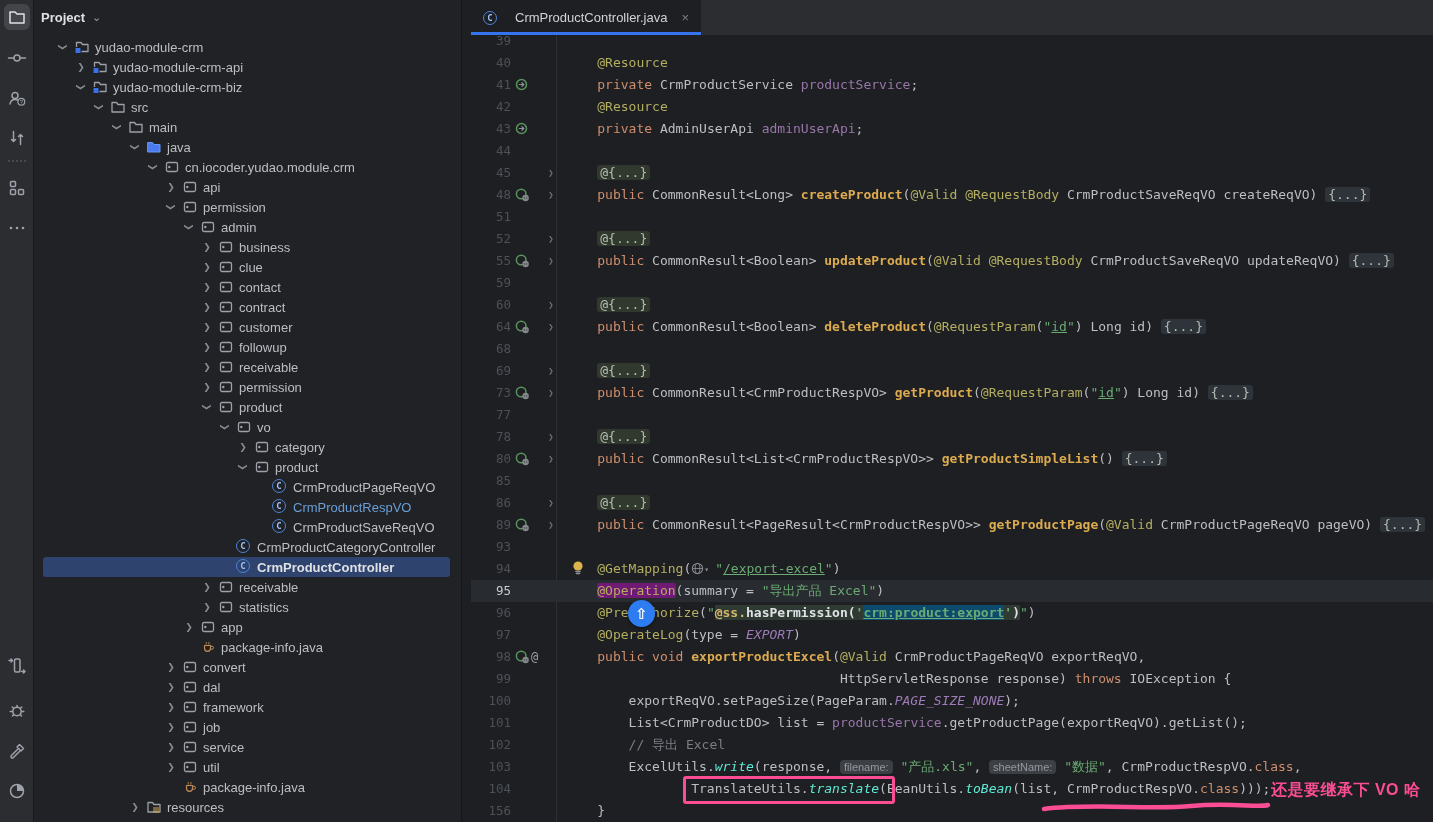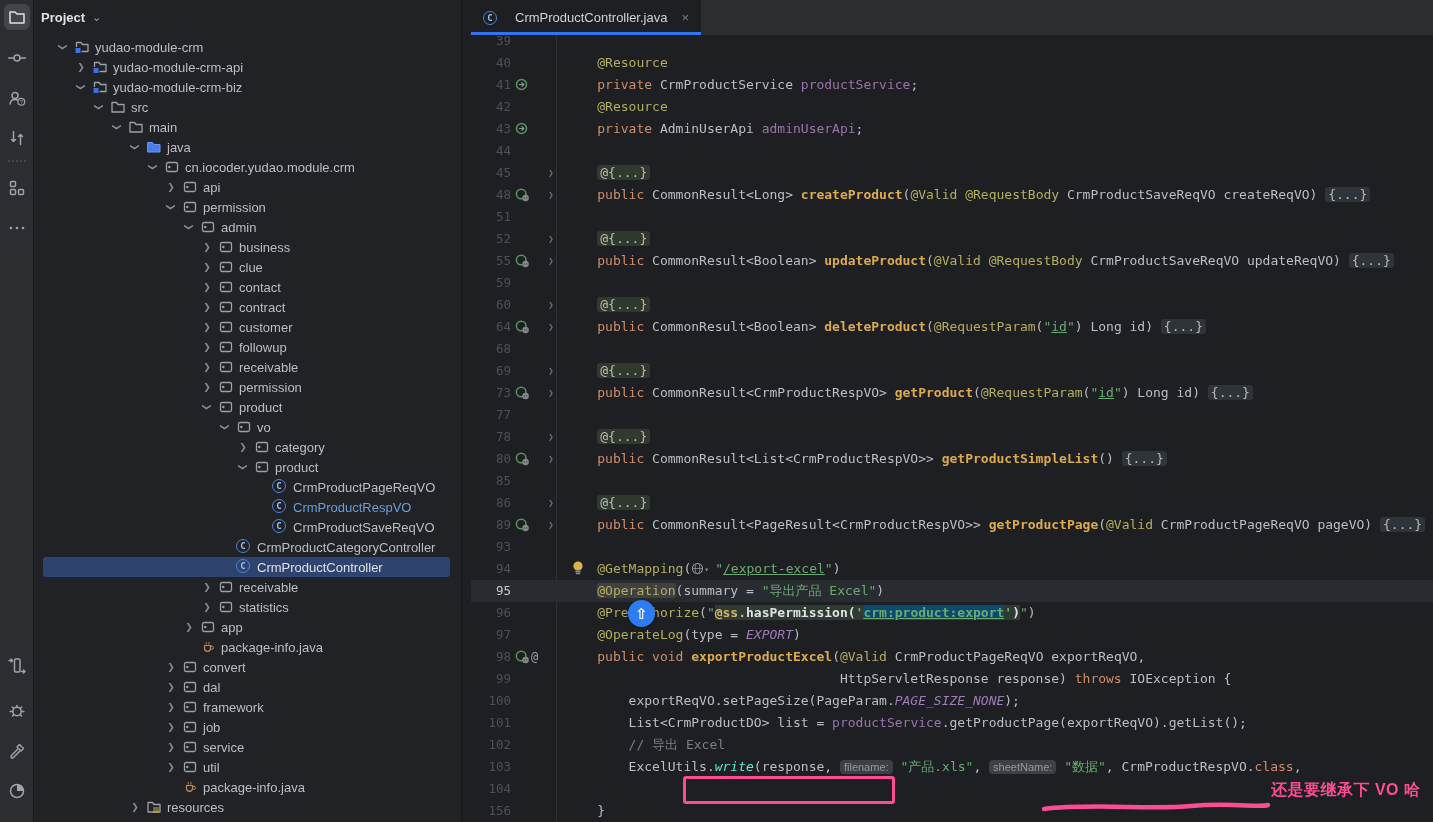--- a/index.html
+++ b/index.html
@@ -60,21 +60,21 @@
   .sg-def { color:#bcbec4; }
   .sg-kw  { color:#cf8e6d; }
   .sg-ann { color:#b3ae60; }
   .sg-fld { color:#9876aa; }
   .sg-str { color:#6aab73; }
   .sg-strU{ color:#6aab73; text-decoration:underline; }
   .sg-cst { color:#9d7cb8; font-style:italic; }
   .sg-cmt { color:#7a7e85; }
   .sg-dec { color:#dcab50; font-weight:700; }
   .sg-sta { color:#5eead4; font-style:italic; }
-  .sg-hl  { color:#b3ae60; background:#404040; border-radius:2px; }
+  .sg-hl  { color:#b3ae60; background:#701a75; border-radius:2px; }
   .sg-injA{ color:#d5b76a; background:#2f3a33; font-weight:700; }
   .sg-inj { color:#dfe1e5; background:#2f3a33; font-weight:700; }
   .sg-injS{ color:#6aab73; background:#2f3a33; font-weight:700; }
   .sg-injU{ color:#6aab73; background:#0c4a6e; font-weight:700; text-decoration:underline; }
   .sg-fa  { color:#b6bdb2; background:#31392f; border-radius:3px; padding:0 3px; }
   .sg-fb  { color:#b6bdb2; background:#2f343a; border-radius:3px; padding:0 3px; }
   .sg-inl { color:#9499a1; background:#3c3f44; border-radius:4px; padding:1px 4px;
     font-family:"Liberation Sans",sans-serif; font-size:11px; }
   .sg-bulb{ display:inline-block; width:4ch; position:relative; }
   .sg-bulb svg { position:absolute; left:6px; top:-13px; }
@@ -377,21 +377,21 @@
         <div class="tree-row">
           <span class="tree-ico" style="left: 209px;">
             <span class="cls-ico">C</span>
           </span>
           <span class="tree-label" style="left: 230px;">CrmProductCategoryController</span>
         </div>
         <div class="tree-row selected">
           <span class="tree-ico" style="left: 209px;">
             <span class="cls-ico">C</span>
           </span>
-          <span class="tree-label" style="left: 230px;">CrmProductController</span>
+          <span class="tree-label" style="left: 230px; font-weight: bold;">CrmProductController</span>
         </div>
         <div class="tree-row">
           <span class="tree-chev" style="left: 174px;">❯</span>
           <span class="tree-ico" style="left: 191px;"><svg width="16" height="16" viewBox="0 0 16 16" fill="none" stroke="#9ea2aa" stroke-width="1.5" stroke-linecap="round" stroke-linejoin="round">
               <rect x="2.5" y="3.5" width="11" height="9" rx="1.5" stroke="#9da0a8" stroke-width="1.3"></rect>
               <circle cx="5.3" cy="8" r="1.2" fill="#9da0a8" stroke="none"></circle>
             </svg></span>
           <span class="tree-label" style="left: 212px;">receivable</span>
         </div>
         <div class="tree-row">
@@ -707,20 +707,21 @@
         <div class="code-line" style="top: 734px;">
           <span class="ln">102</span>
           <span class="code" style="padding-left: 8ch;"><span class="sg-cmt">// 导出 Excel</span></span>
         </div>
         <div class="code-line" style="top: 756px;">
           <span class="ln">103</span>
           <span class="code" style="padding-left: 8ch;"><span class="sg-def">ExcelUtils.</span><span class="sg-sta">write</span><span class="sg-def">(response, </span><span class="sg-inl">filename:</span><span class="sg-def"> </span><span class="sg-str">"产品.xls"</span><span class="sg-def">, </span><span class="sg-inl">sheetName:</span><span class="sg-def"> </span><span class="sg-str">"数据"</span><span class="sg-def">, CrmProductRespVO.</span><span class="sg-kw">class</span><span class="sg-def">,</span></span>
         </div>
         <div class="code-line" style="top: 778px;">
           <span class="ln">104</span>
+          <span class="code" style="padding-left: 16ch;"><span class="sg-def">TranslateUtils.</span><span class="sg-sta">translate</span><span class="sg-def">(BeanUtils.</span><span class="sg-sta">toBean</span><span class="sg-def">(list, CrmProductRespVO.</span><span class="sg-kw">class</span><span class="sg-def">)));</span></span>
         </div>
         <div class="code-line" style="top: 800px;">
           <span class="ln">156</span>
           <span class="code" style="padding-left: 4ch;"><span class="sg-def">}</span></span>
         </div>
       </div>
 
     <div id="tabbar">
       <div id="tab-active">
         <span class="cls-ico">C</span>

